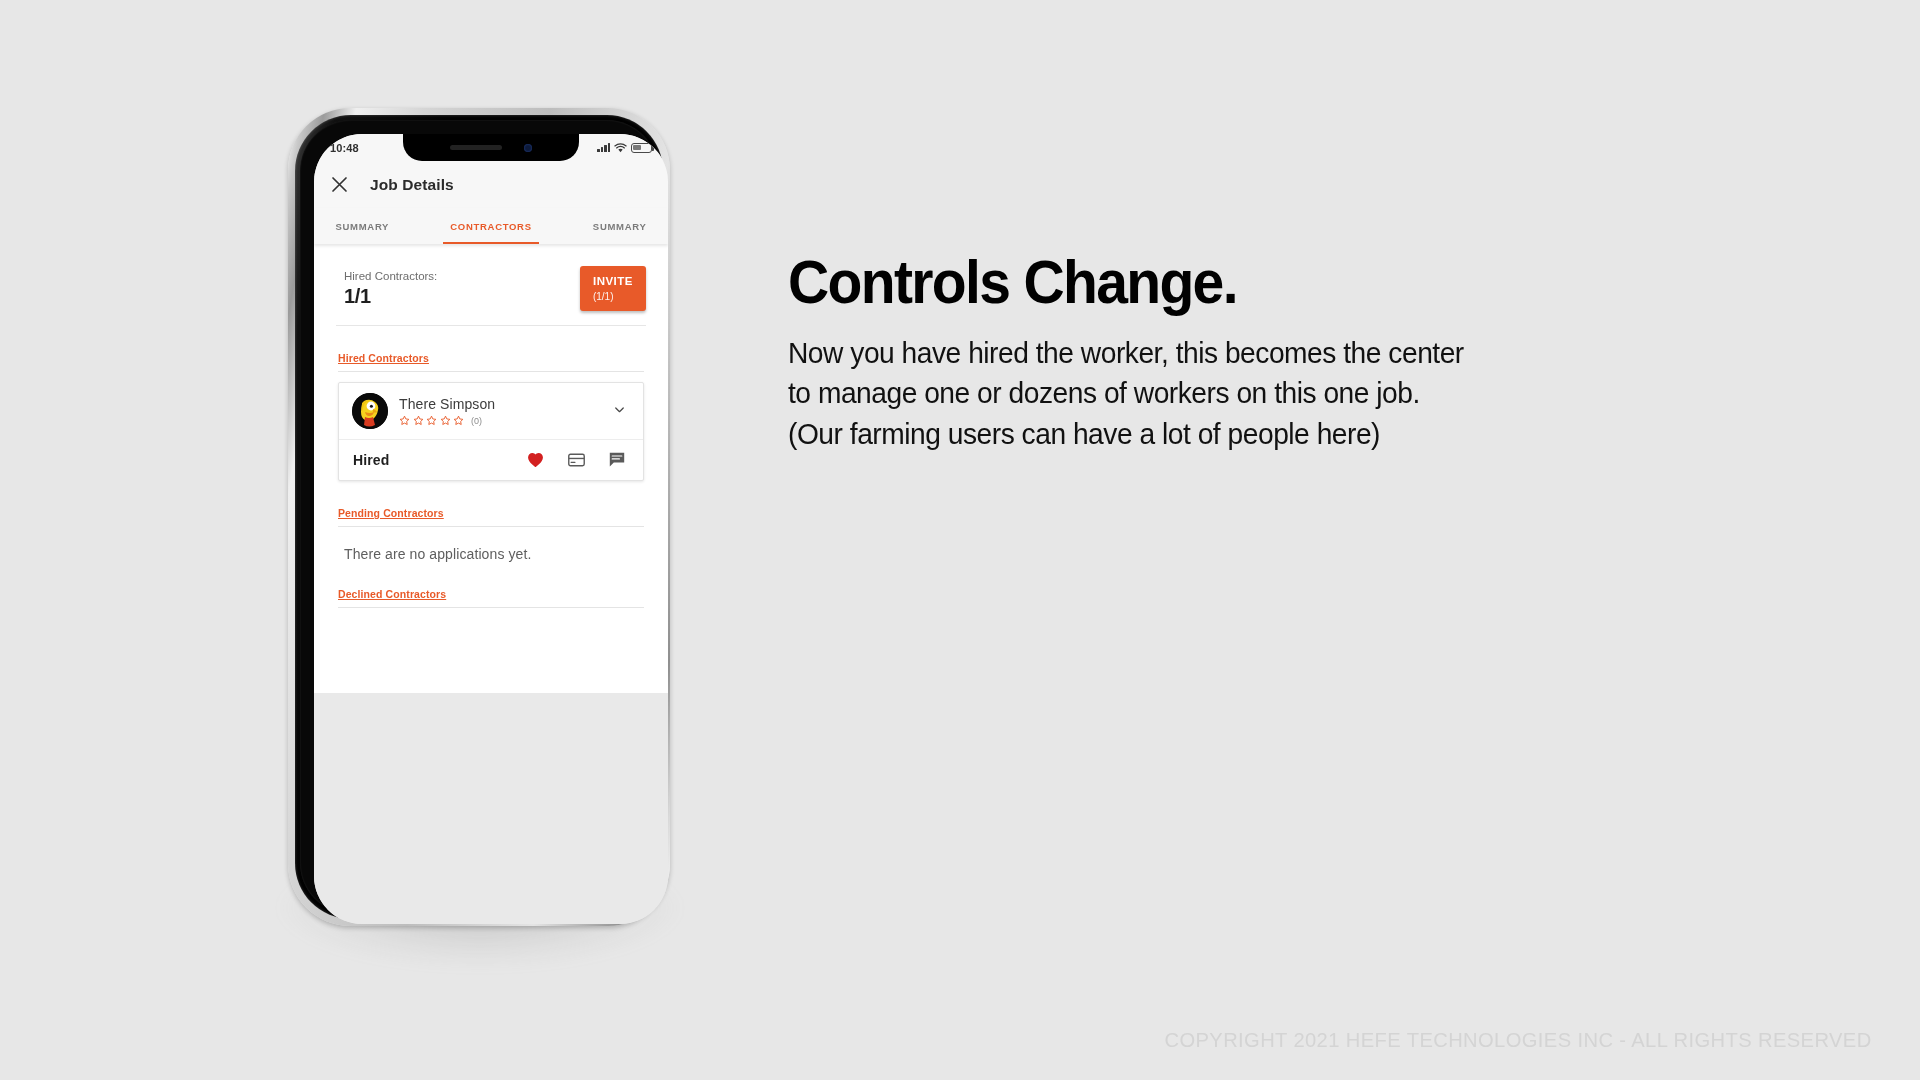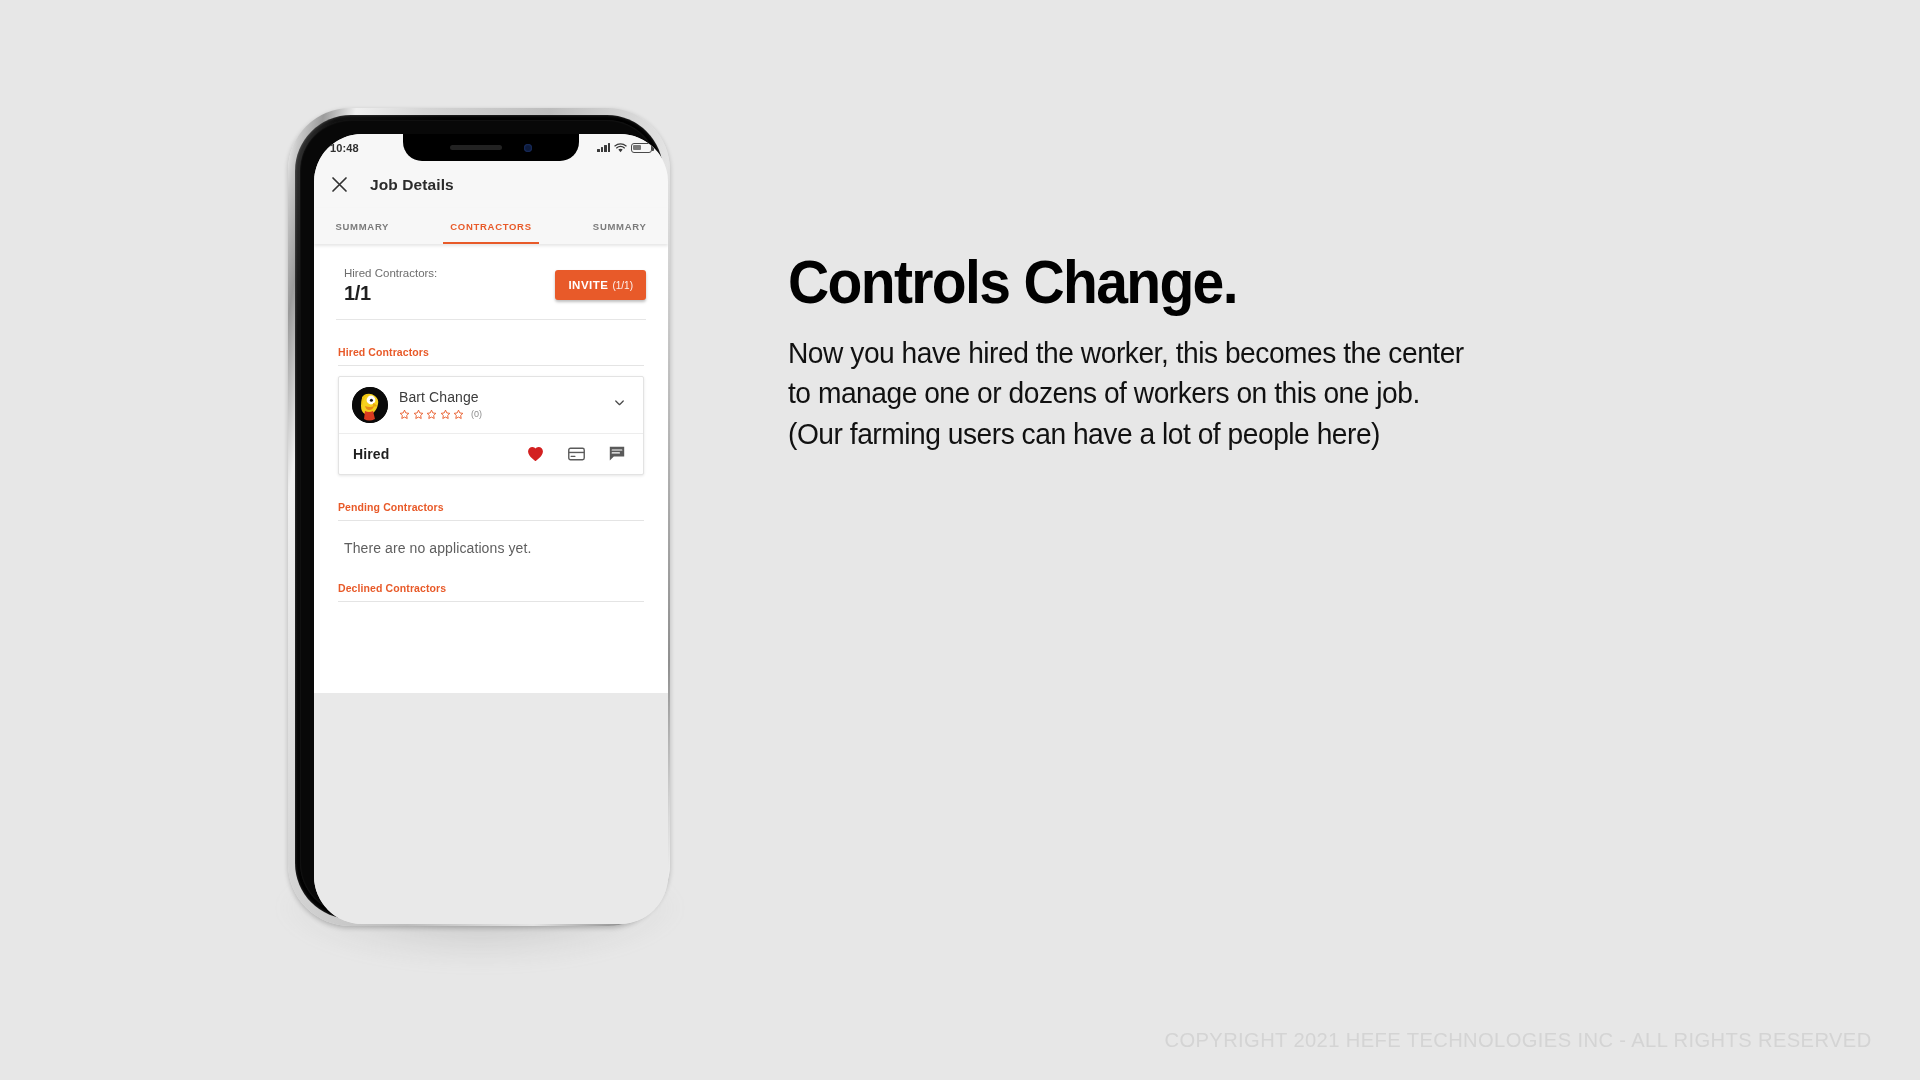--- a/index.html
+++ b/index.html
@@ -259,20 +259,21 @@
     color: #fff;
     border: none;
     border-radius: 3px;
     padding: 9px 13px;
     font-family: inherit;
     cursor: pointer;
     box-shadow: 0 2px 3px rgba(0,0,0,0.26);
     display: flex;
     align-items: baseline;
     gap: 4px;
+    flex-direction: column;
   }
   .invite-main {
     font-size: 11.5px;
     font-weight: 700;
     letter-spacing: 0.5px;
   }
   .invite-count {
     font-size: 10px;
     font-weight: 400;
     opacity: 0.92;
@@ -284,20 +285,21 @@
     margin: 0 22px;
   }
 
   
   .section-head {
     font-size: 10.5px;
     font-weight: 700;
     color: #e85a29;
     padding: 26px 0 7px 24px;
     letter-spacing: 0.1px;
+    text-decoration: underline;
   }
   .section-rule {
     height: 1px;
     background: #e4e4e4;
     margin: 0 24px;
   }
 
   
   .contractor-card {
     margin: 10px 24px 0 24px;
@@ -493,21 +495,21 @@
                         <path d="M10 10 q4 -4 9 -2 q-5 0 -7 4 q-2 4 -1 8 q-2 -5 -1 -10 Z" fill="#f0c40f"></path>
                         <circle cx="19" cy="13" r="4.4" fill="#fff"></circle>
                         <circle cx="19.4" cy="13.2" r="1.5" fill="#1a1a1a"></circle>
                         <path d="M13 19 q5 2 9 0 q-1 4 -5 4 q-3 0 -4 -4 Z" fill="#e88a18"></path>
                         <path d="M13 24 q4 2 8 0 l2 8 q-6 3 -11 0 Z" fill="#d93b20"></path>
                         <path d="M21 16 q3 1 4 3 q-2 1 -4 0 Z" fill="#e8a50f"></path>
                       </g>
                     </svg>
                   </div>
                   <div class="card-identity">
-                    <div class="contractor-name">Bart Change</div>
+                    <div class="contractor-name">There Simpson</div>
                     <div class="rating-row">
                       <div class="stars">
                         <svg width="11" height="11" viewBox="0 0 24 24">
                             <path d="M12 2.5l2.9 6.1 6.6.9-4.8 4.6 1.2 6.6L12 17.6 6.1 20.7l1.2-6.6L2.5 9.5l6.6-.9z" fill="none" stroke="#e85a29" stroke-width="2"></path>
                           </svg>
                         <svg width="11" height="11" viewBox="0 0 24 24">
                             <path d="M12 2.5l2.9 6.1 6.6.9-4.8 4.6 1.2 6.6L12 17.6 6.1 20.7l1.2-6.6L2.5 9.5l6.6-.9z" fill="none" stroke="#e85a29" stroke-width="2"></path>
                           </svg>
                         <svg width="11" height="11" viewBox="0 0 24 24">
                             <path d="M12 2.5l2.9 6.1 6.6.9-4.8 4.6 1.2 6.6L12 17.6 6.1 20.7l1.2-6.6L2.5 9.5l6.6-.9z" fill="none" stroke="#e85a29" stroke-width="2"></path>

